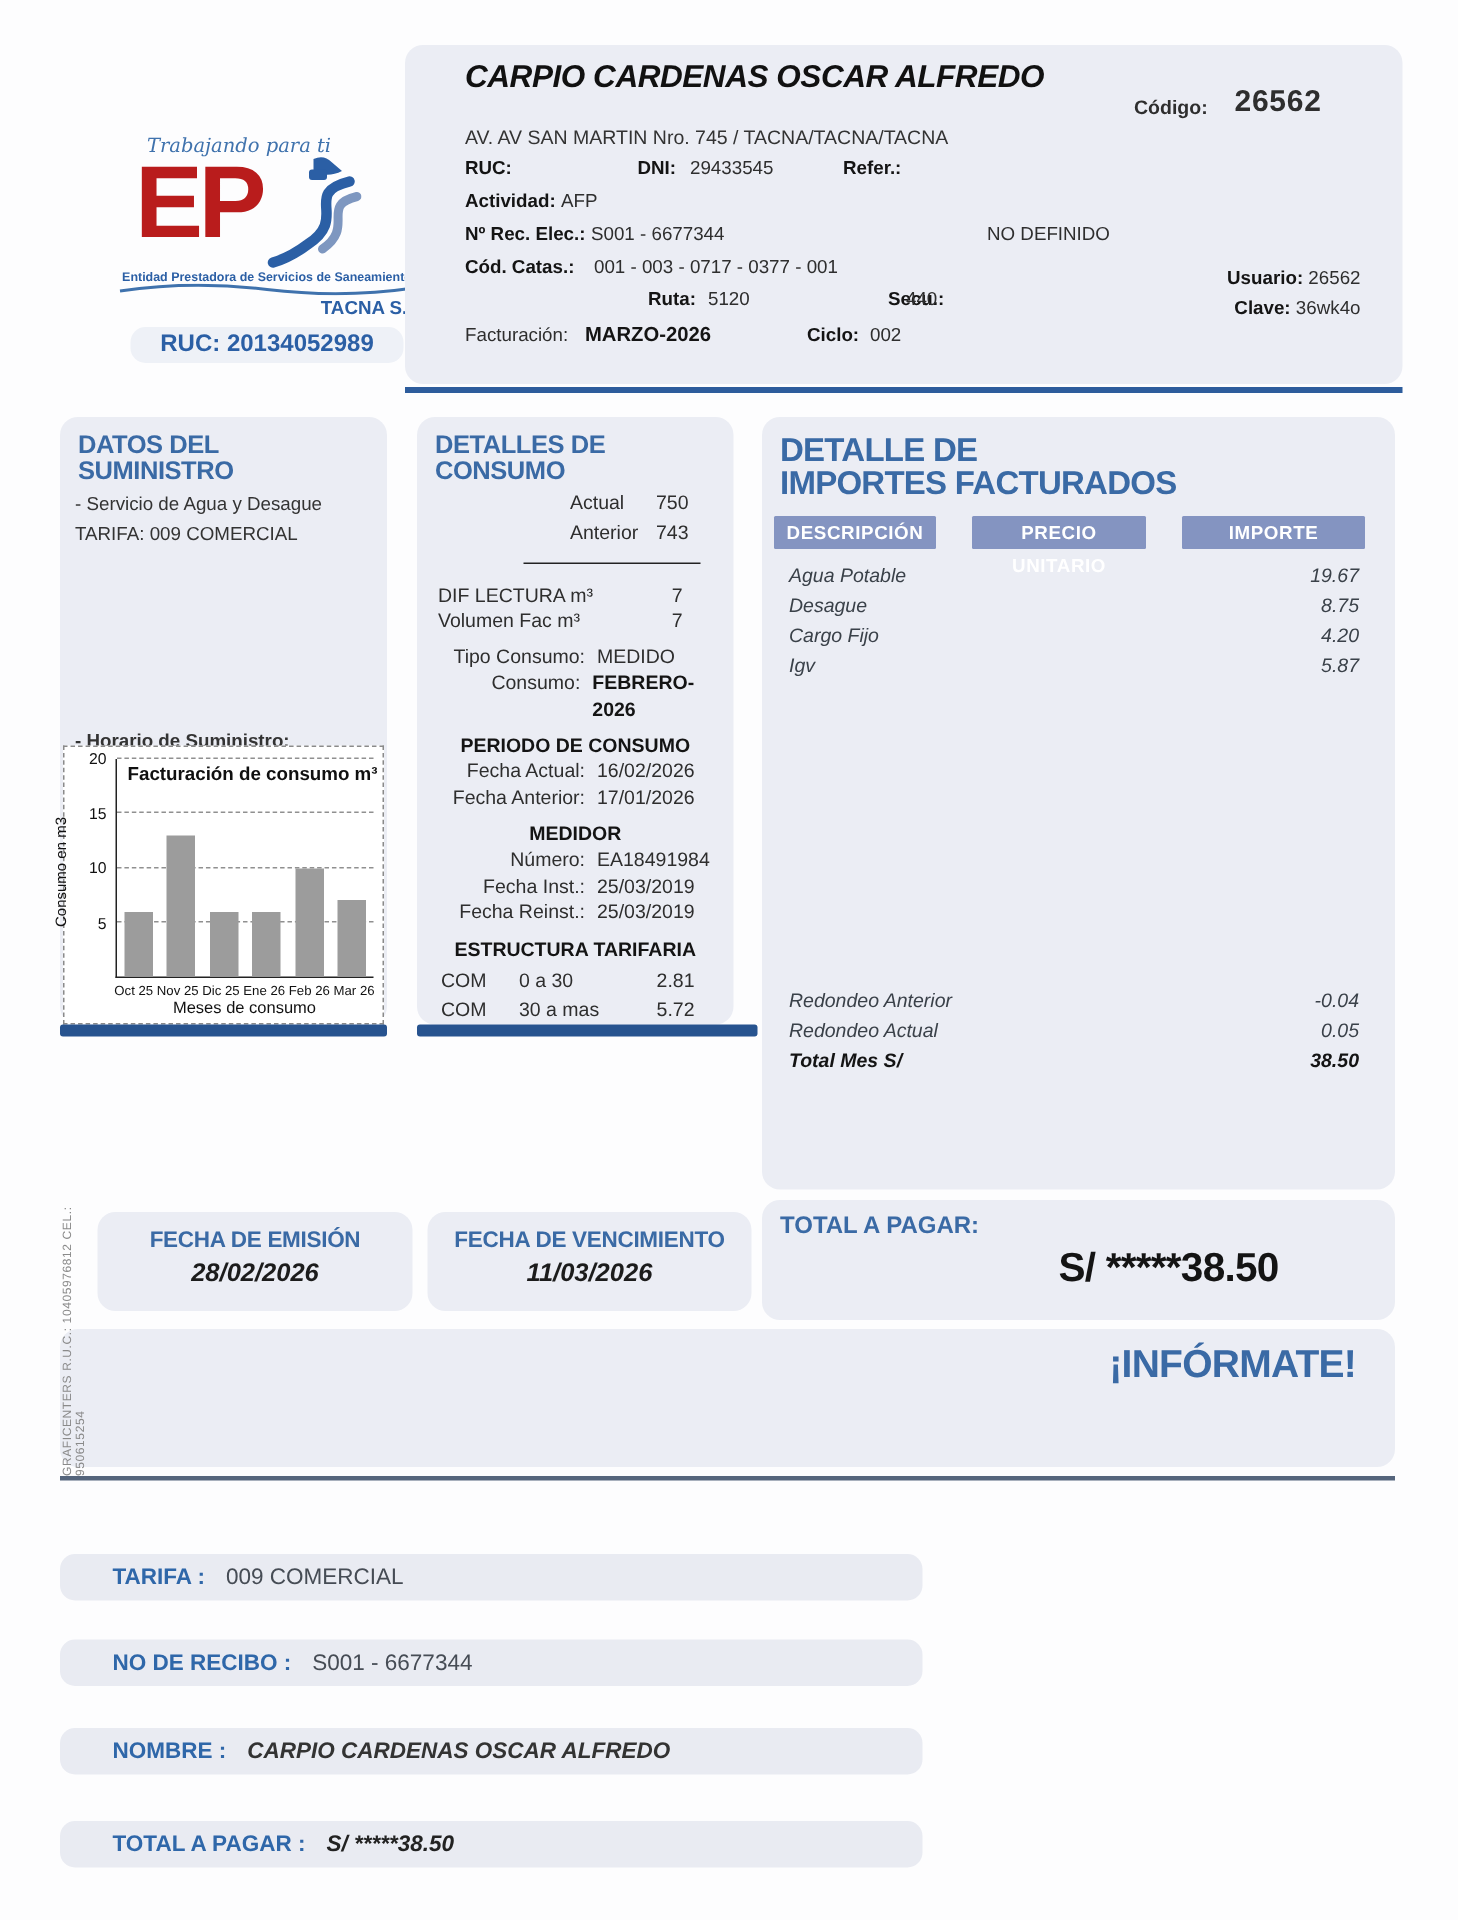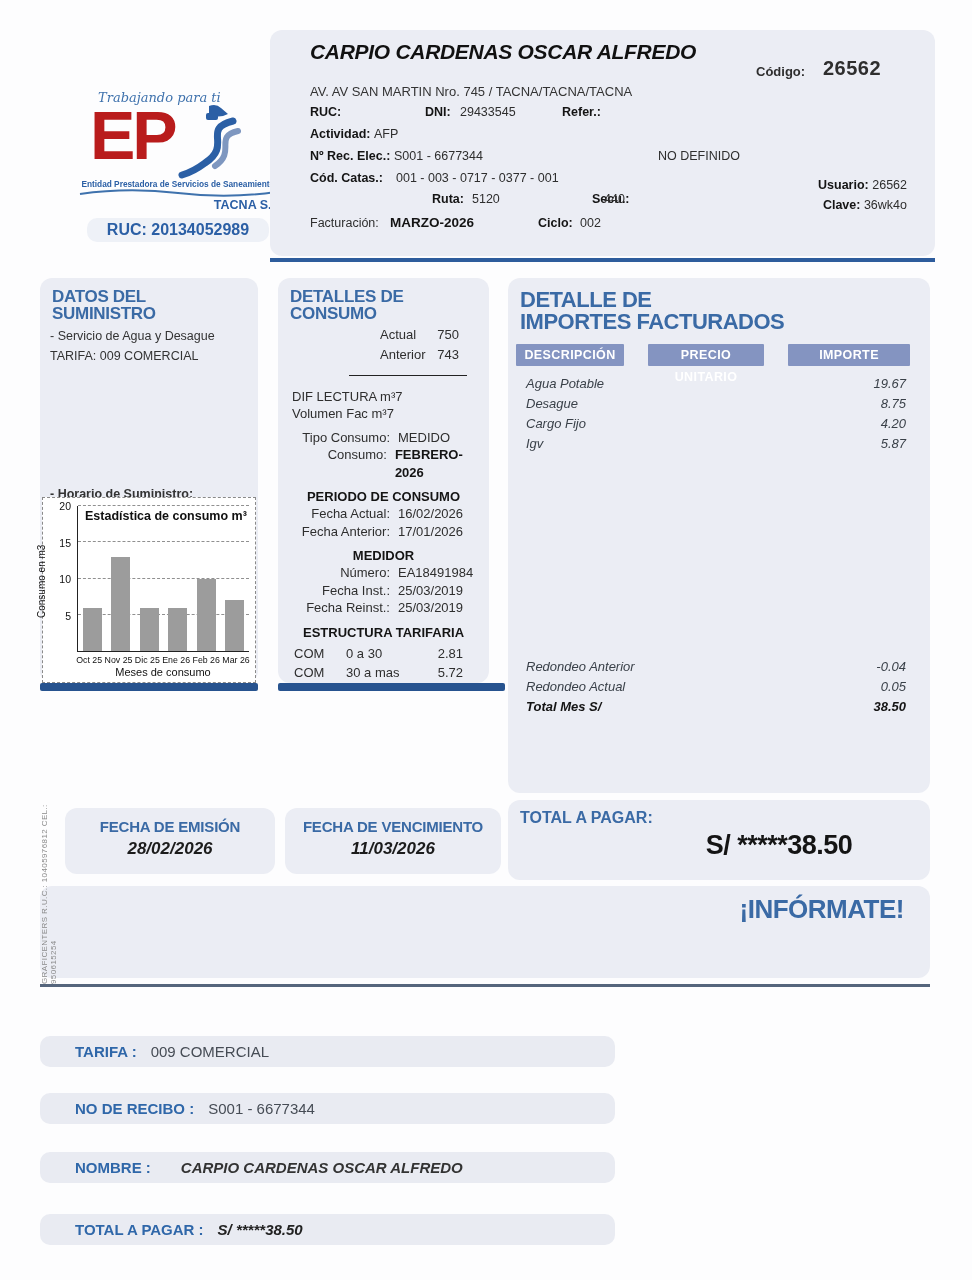--- a/index.html
+++ b/index.html
@@ -48,21 +48,21 @@
   .chart-xlabels { position:absolute; left:32px; top:157px; width:176px; display:flex; justify-content:space-around; }
   .xcat { font-size:8.8px; color:#111; white-space:nowrap; }
   .chart-xlabel { position:absolute; left:34px; top:168px; width:172px; text-align:center; font-size:11px; color:#111; }
   .chart-ylabel { position:absolute; left:-7px; top:28px; height:110px; writing-mode:vertical-rl; transform:rotate(180deg);
                   font-size:10px; color:#111; text-align:center; }
 
   
   .consumo-panel { left:278px; top:278px; width:211px; height:405px; font-size:13px; }
   .consumo-panel .sec-title { font-size:17px; padding:10px 0 2px 12px; }
   .c-row { display:flex; justify-content:space-between; padding:0 30px 0 56px; line-height:20px;margin-left:46px; }
-  .c-row2 { display:flex; padding:0 52px 0 14px; line-height:17px; }
+  .c-row2 { display:flex; justify-content:space-between; padding:0 34px 0 14px; line-height:17px; }
   .c-line { width:118px; border-top:1.5px solid #222; margin:10px 22px 12px auto; }
   .lv { display:flex; line-height:17.5px; }
   .lv .lab { width:112px; text-align:right; }
   .lv .val { margin-left:8px; }
   .c-center { text-align:center; font-weight:bold; color:#141414; margin-top:7px; line-height:17px; }
   .tar-row { display:flex; padding:0 26px 0 16px; line-height:19px; }
   .tar-tipo { width:52px; }
   .tar-rango { flex:1; }
   .tar-precio { text-align:right; }
 
@@ -110,21 +110,21 @@
                 display:flex; align-items:center; justify-content:center; margin-left:3px; margin-top:0; }
   .plin-circle { position:absolute; left:110px; top:0px; width:40px; height:40px; border-radius:50%;
                  background:#12c9c3; color:#ffffff; font-weight:bold; font-size:14px;
                  display:flex; align-items:center; justify-content:center; }
   .qr-note { position:absolute; left:18px; top:30px; font-family:"DejaVu Sans Mono", monospace; font-size:10px; font-weight:bold; color:#111; }
 
   
   .footer-rows { position:absolute; left:40px; top:1036px; width:575px; }
   .foot-row { height:31px; margin-bottom:26px; background:#e9ebf2; border-radius:10px; display:flex; align-items:center; padding-left:35px; }
   .foot-row:nth-child(2) { margin-bottom:28px; }
-  .foot-row:nth-child(3) { margin-bottom:31px;gap:16px; }
+  .foot-row:nth-child(3) { margin-bottom:31px; }
   .foot-label { color:#2f67a9; font-weight:bold; font-size:15px; margin-right:14px; white-space:nowrap; }
   .foot-value { color:#464c55; font-size:15px; white-space:nowrap; }
   .foot-value.v-italic { font-style:italic; font-weight:600; color:#333; }
   .foot-value.v-italic-bold { font-style:italic; font-weight:bold; color:#222; }
 </style>
 </head>
 <body>
 
 <div class="page">
 
@@ -210,21 +210,21 @@
           <div class="gridline" style="bottom: 100%;"></div>
         </div>
       <div class="chart-bars">
           <div class="bar" style="height: 30%;"></div>
           <div class="bar" style="height: 65%;"></div>
           <div class="bar" style="height: 30%;"></div>
           <div class="bar" style="height: 30%;"></div>
           <div class="bar" style="height: 50%;"></div>
           <div class="bar" style="height: 35%;"></div>
         </div>
-      <div class="chart-title">Estadística de consumo m³</div>
+      <div class="chart-title">Facturación de consumo m³</div>
     </div>
     <div class="chart-xlabels">
         <span class="xcat">Oct 25</span>
         <span class="xcat">Nov 25</span>
         <span class="xcat">Dic 25</span>
         <span class="xcat">Ene 26</span>
         <span class="xcat">Feb 26</span>
         <span class="xcat">Mar 26</span>
       </div>
     <div class="chart-xlabel">Meses de consumo</div>

